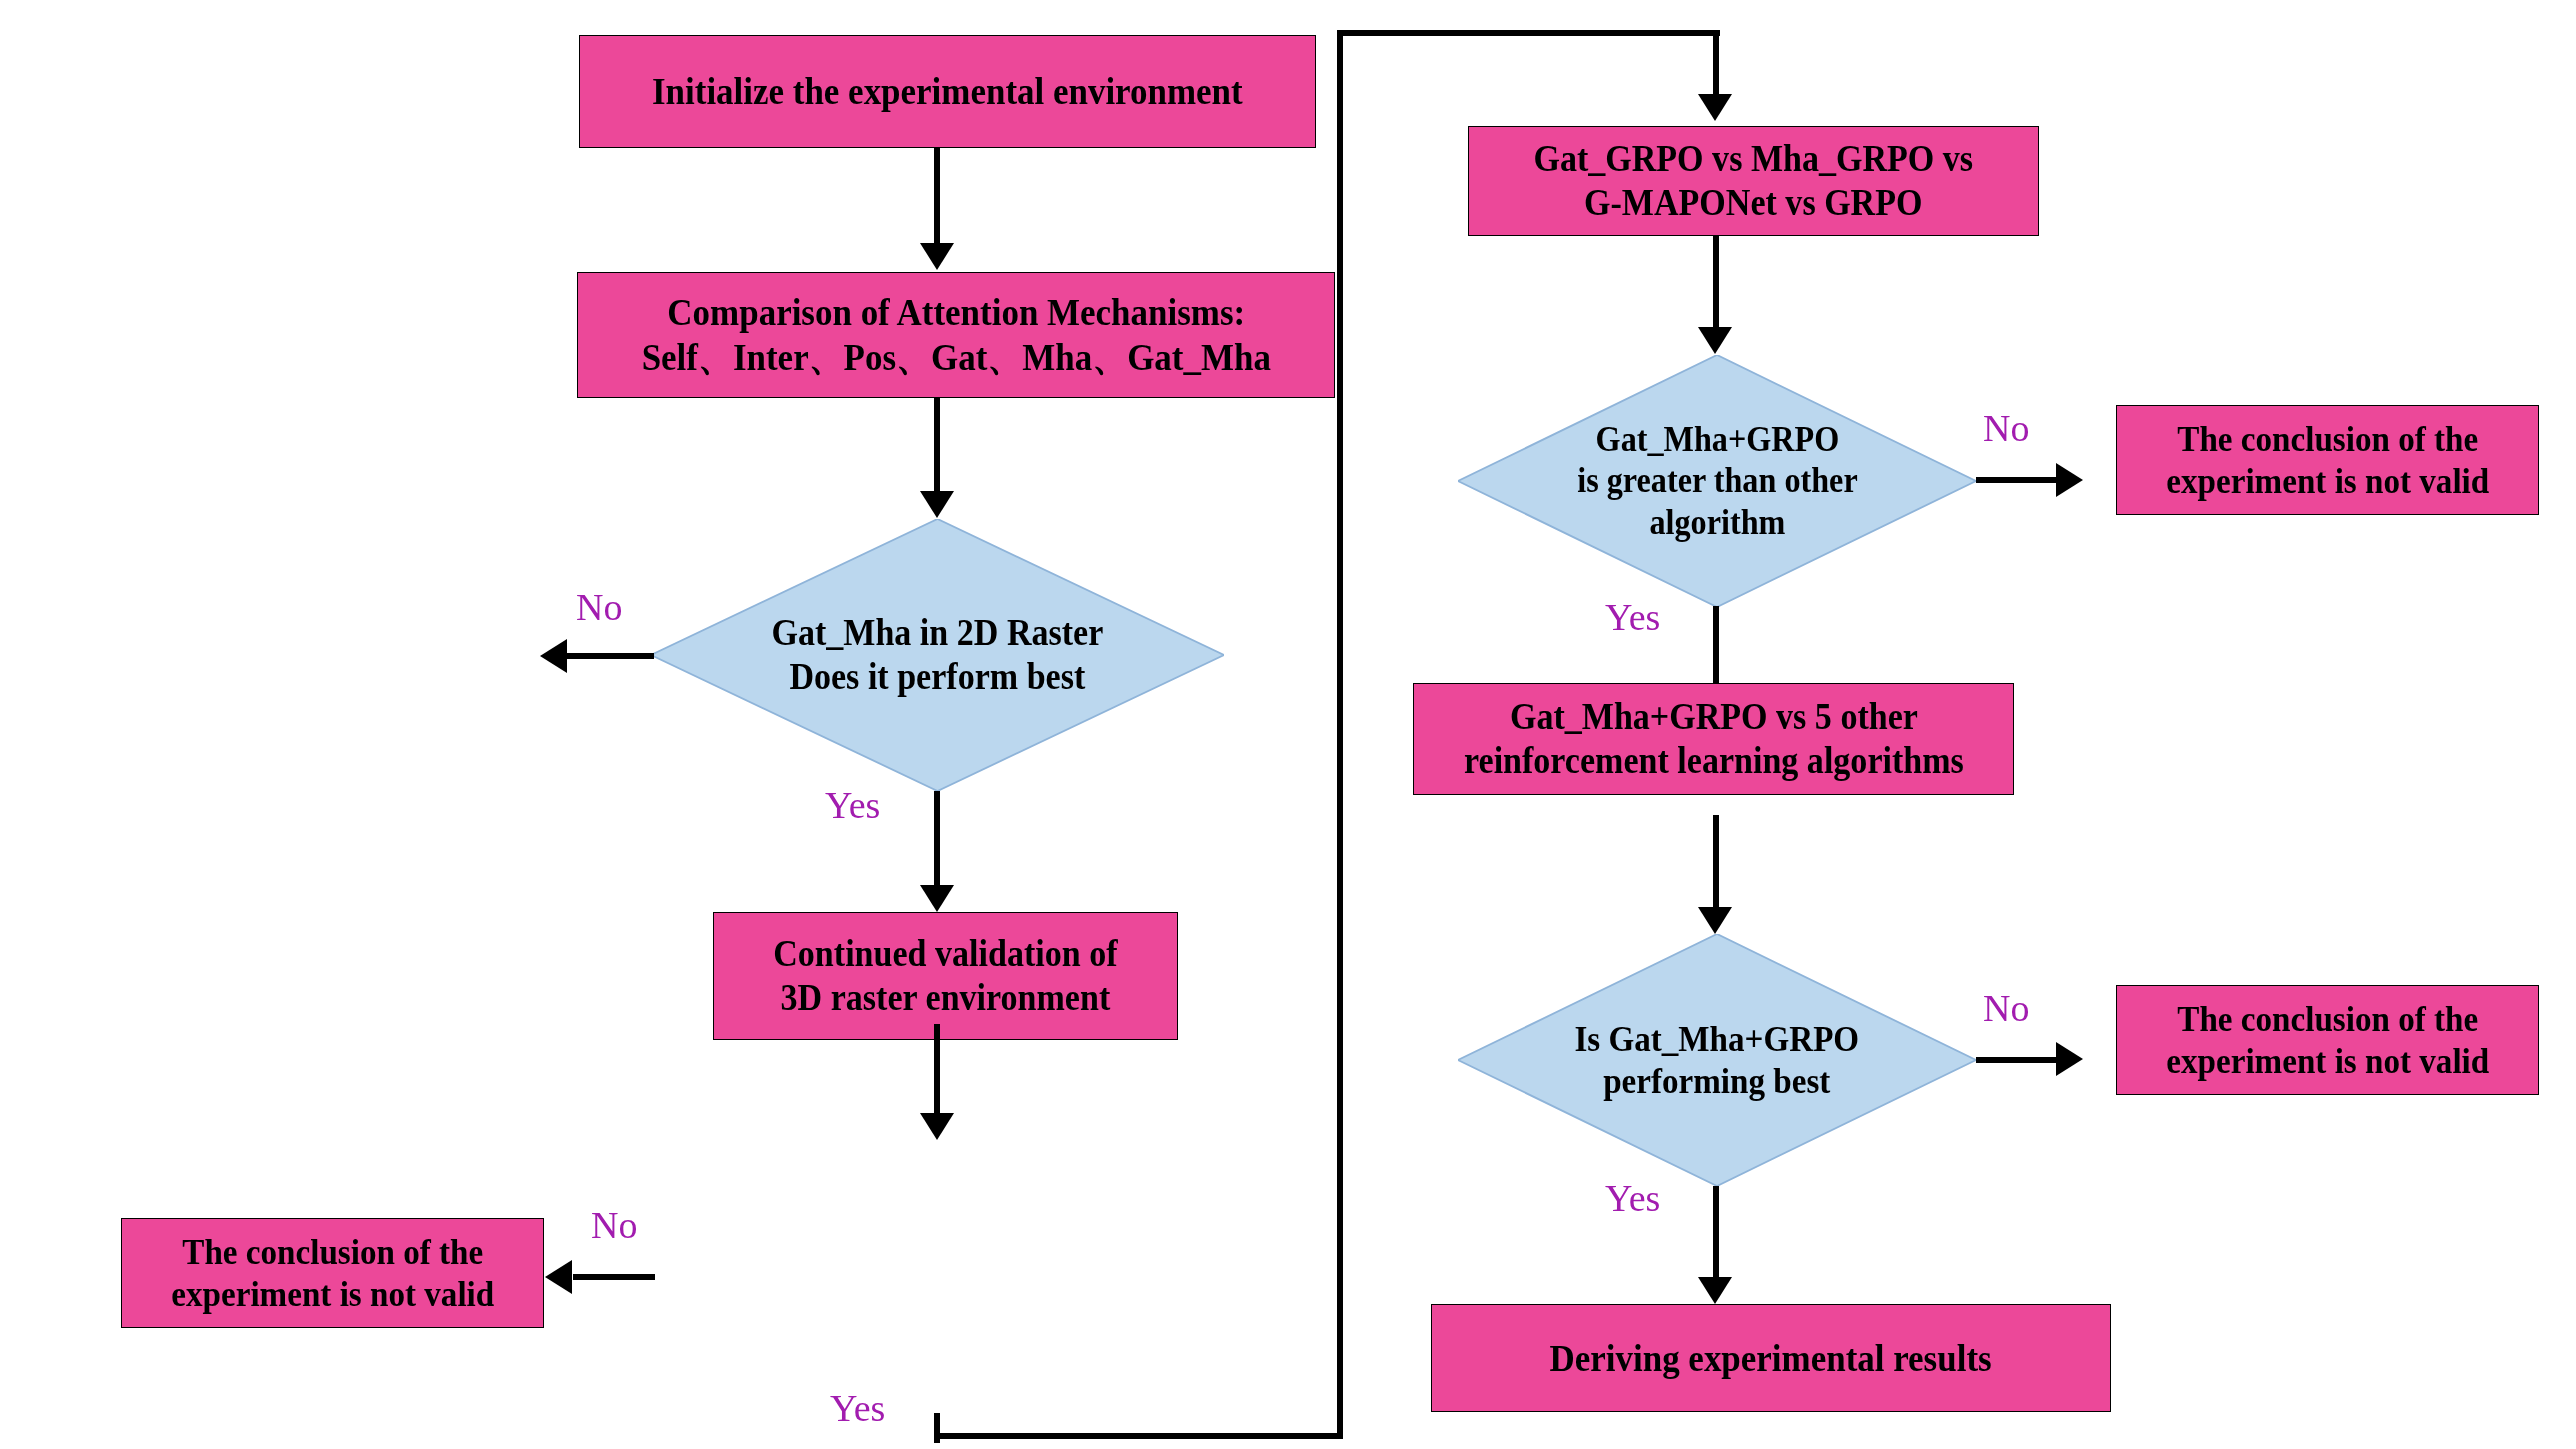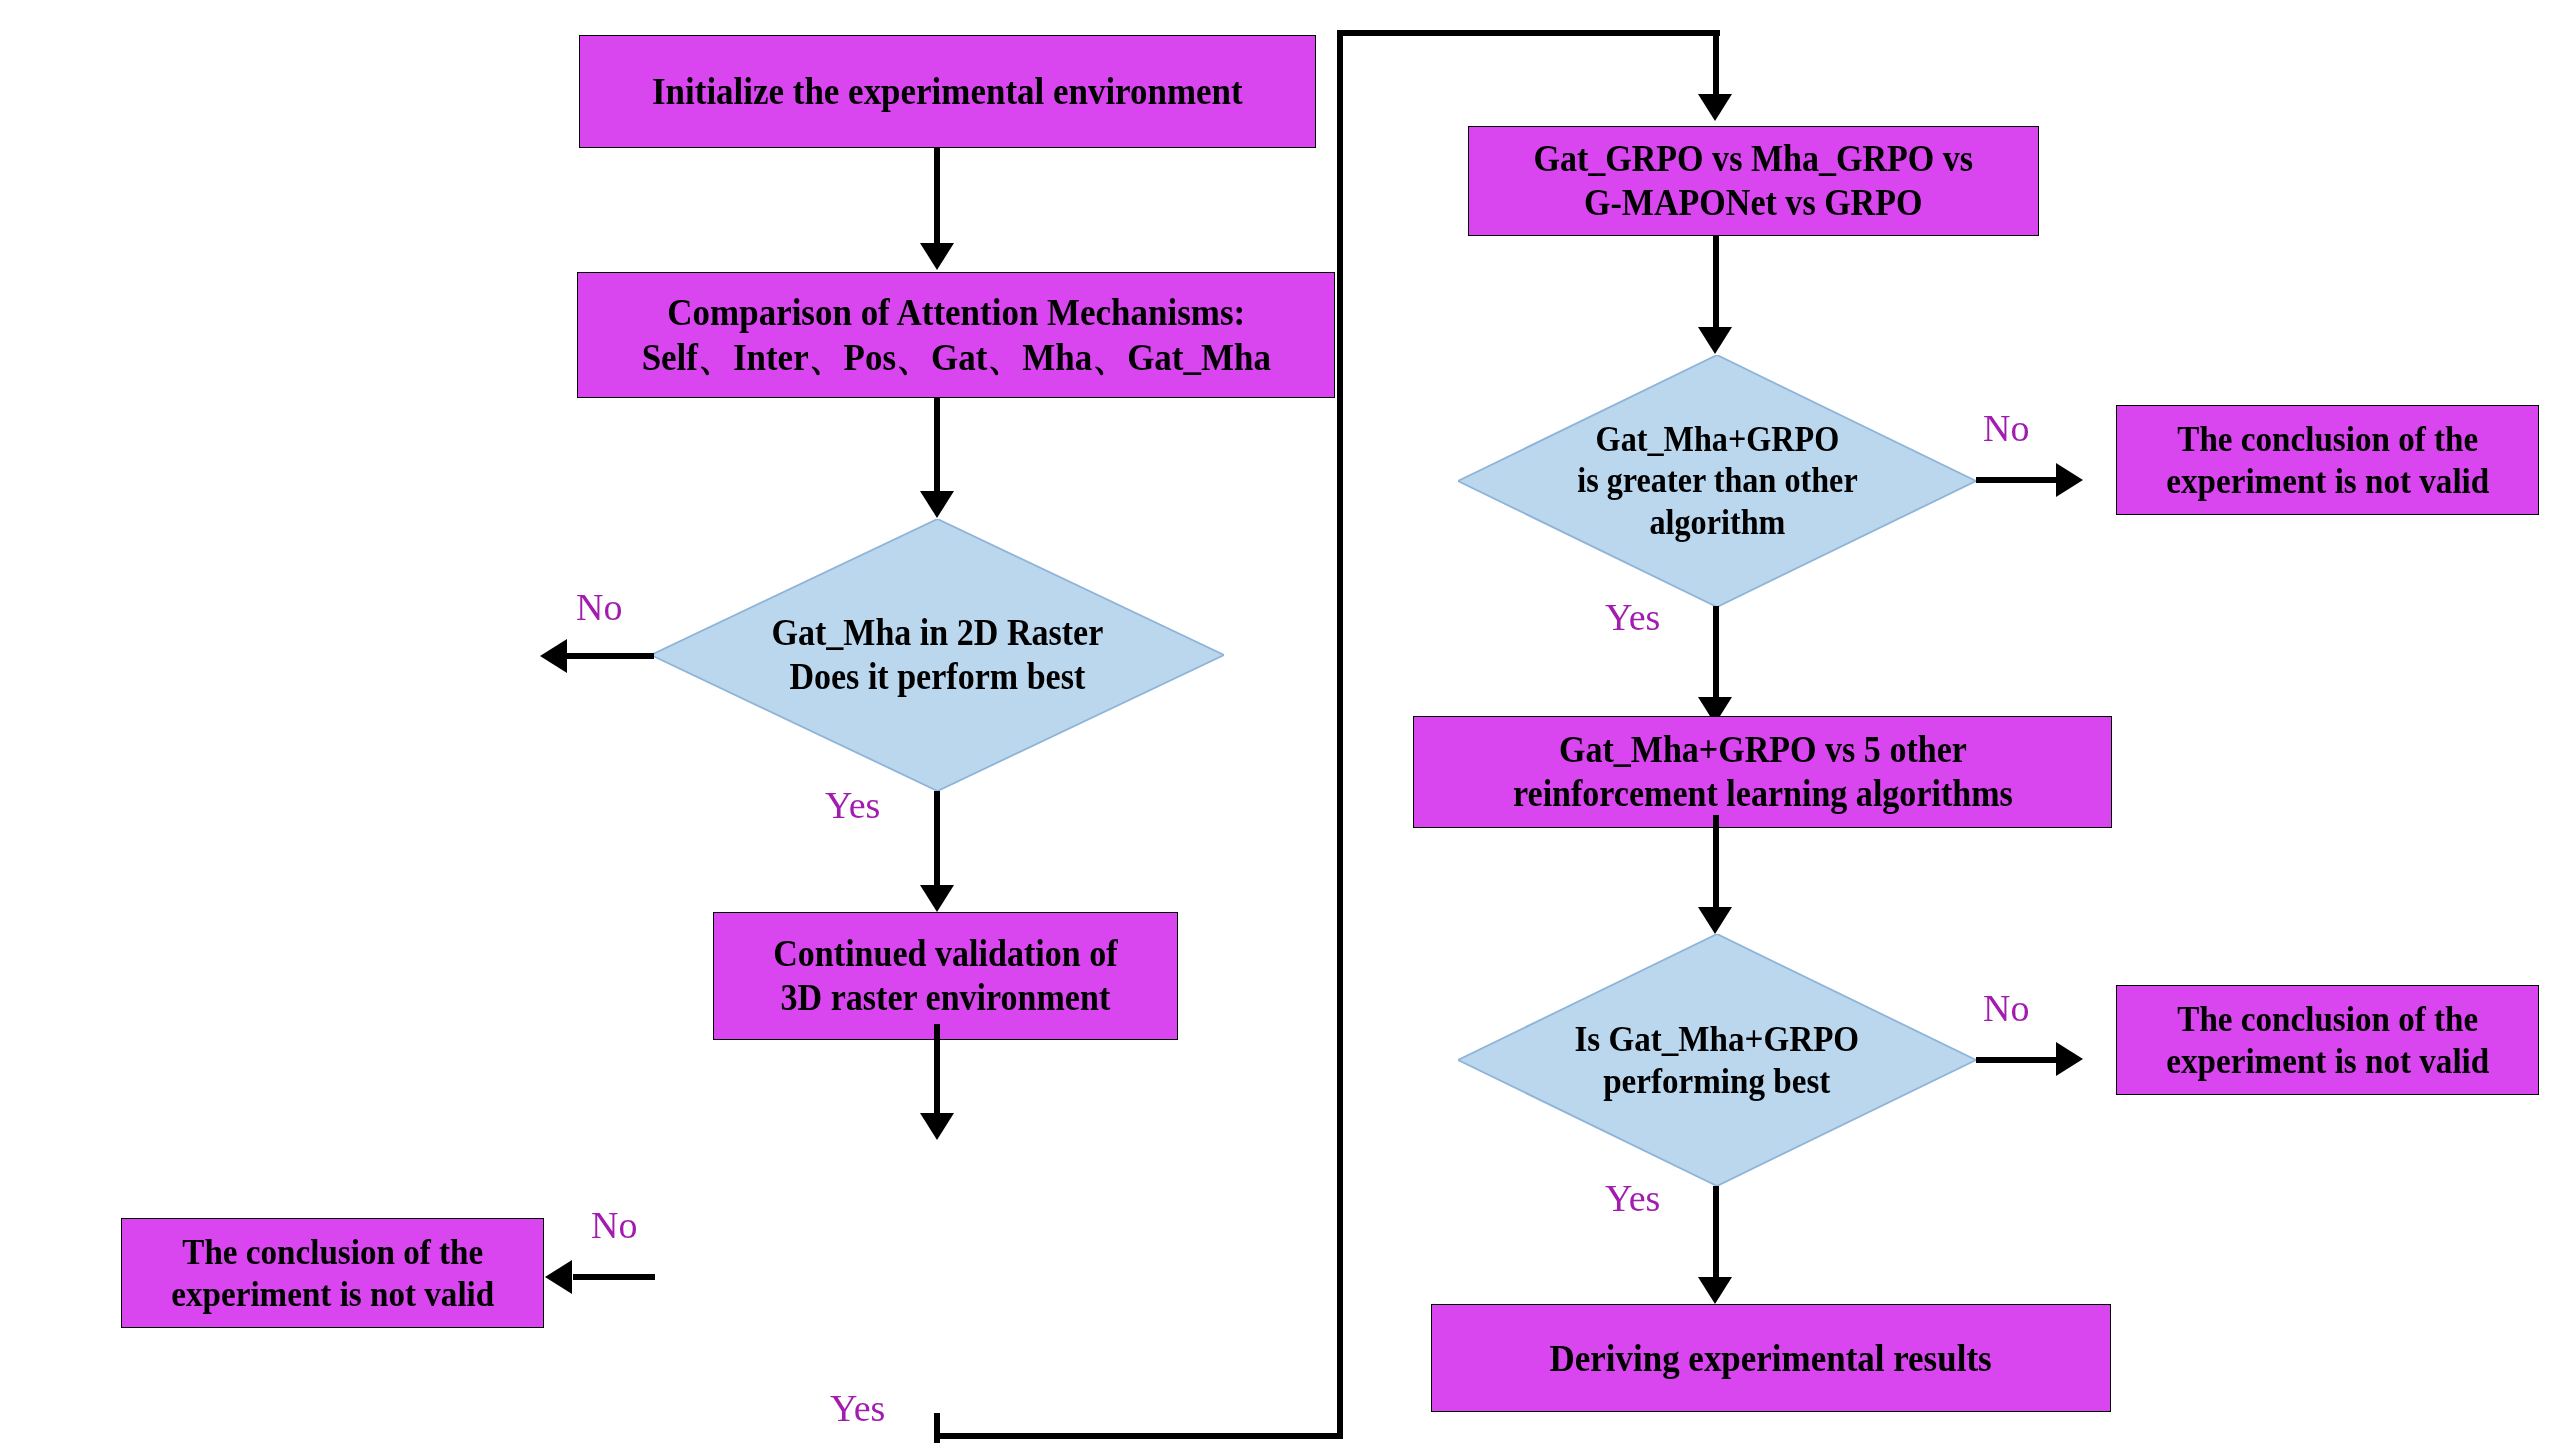--- a/index.html
+++ b/index.html
@@ -20,21 +20,21 @@
   .node {
     position: absolute;
     box-sizing: border-box;
     display: flex;
     align-items: center;
     justify-content: center;
     text-align: center;
   }
 
   .rect {
-    background: #d946ef;
+    background: #ec4899;
     border: 1.8px solid #000000;
   }
 
   .rect .txt {
     font-weight: bold;
     color: #000000;
     line-height: 1.18;
     transform: scaleX(0.92);
     white-space: pre-line;
     padding: 0 7.3px;
@@ -190,21 +190,21 @@
 
   <div class="node rect" style="left:2116px; top:405px; width:423px; height:110px;">
     <span class="txt" style="font-size:36px;">The conclusion of the
 experiment is not valid</span>
   </div>
 
   <div class="line-v" style="left:1713px; top:606px; width:5.5px; height:93px;"></div>
   <div class="arrow arrow-down" style="left:1698px; top:697px;"></div>
   <div class="edge-label" style="left:1605px; top:595px; font-size:38px;">Yes</div>
 
-  <div class="node rect" style="left:1413px; top:716px; width:699px; height:112px;align-items:center;">
+  <div class="node rect" style="left:1413px; top:683px; width:601px; height:112px;align-items:center;">
     <span class="txt" style="font-size:37px;">Gat_Mha+GRPO vs 5 other
 reinforcement learning algorithms</span>
   </div>
 
   <div class="line-v" style="left:1713px; top:815px; width:5.5px; height:94px;"></div>
   <div class="arrow arrow-down" style="left:1698px; top:907px;"></div>
 
   <div class="node diamond" style="left:1458px; top:934px; width:518px; height:252px;align-items:center;">
     <div class="shape">
       <svg viewBox="0 0 566 275" preserveAspectRatio="none" aria-hidden="true">

